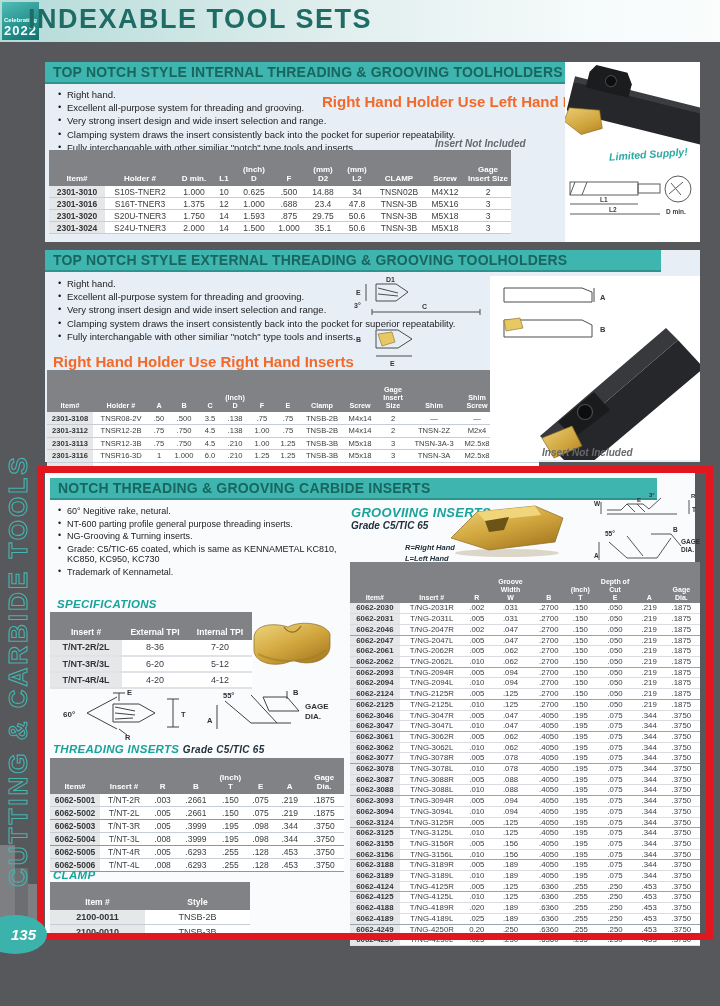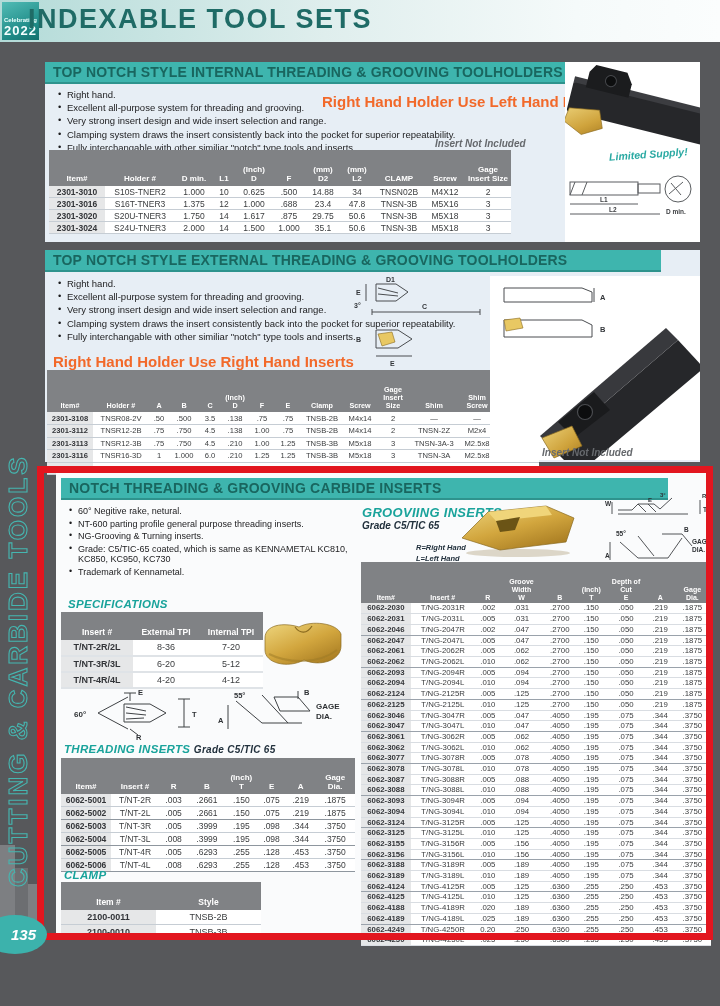--- a/index.html
+++ b/index.html
@@ -24,21 +24,21 @@
   .bldg1 { left:0; top:845px; width:15px; height:95px; background:#7d7f82; }
   .bldg2 { left:15px; top:868px; width:13px; height:72px; background:#6c6e71; }
   .bldg3 { left:28px; top:884px; width:13px; height:56px; background:#7d7f82; }
   .page-badge { position:absolute; left:-17px; top:915px; width:64px; height:39px; background:#3cb2ac; border-radius:50%; z-index:45; }
   .page-badge span { position:absolute; right:11px; top:11px; font-size:15px; font-style:italic; font-weight:bold; color:#fff; }
 
   
   .panel { position:absolute; background:#e7eef5; }
   #panel1 { left:45px; top:62px; width:655px; height:180px; }
   #panel2 { left:45px; top:250px; width:655px; height:212px; }
-  #panel3 { left:45px; top:472px; width:650px; height:462px; background:#fafbfc;margin-left:11px; }
+  #panel3 { left:45px; top:472px; width:650px; height:462px; background:#fafbfc; }
   .red-box { position:absolute; left:37px; top:466px; width:676px; height:474px; border:7px solid #e2161f; z-index:40; }
 
   .bar { position:absolute; height:22px; background:#3eb5ae; border-bottom:2px solid #2e938d; }
   .bar span { display:block; font-size:14px; font-weight:bold; color:#19665f; letter-spacing:0.2px; line-height:20px; padding-left:8px; white-space:nowrap; }
   #panel1 .bar { left:0; top:0; width:522px; }
   #panel2 .bar { left:0; top:0; width:616px; }
   #panel3 .bar { left:5px; top:6px; width:607px; }
 
   .bullets { position:absolute; list-style:none; }
   .bullets li { position:relative; padding-left:10px; color:#1c1c1e; line-height:1.18; margin-bottom:2px; }
@@ -241,21 +241,21 @@
             <td>47.8</td>
             <td>TNSN-3B</td>
             <td>M5X16</td>
             <td>3</td>
           </tr>
           <tr>
             <td>2301-3020</td>
             <td>S20U-TNER3</td>
             <td>1.750</td>
             <td>14</td>
-            <td>1.617</td>
+            <td>1.593</td>
             <td>.875</td>
             <td>29.75</td>
             <td>50.6</td>
             <td>TNSN-3B</td>
             <td>M5X18</td>
             <td>3</td>
           </tr>
           <tr>
             <td>2301-3024</td>
             <td>S24U-TNER3</td>

